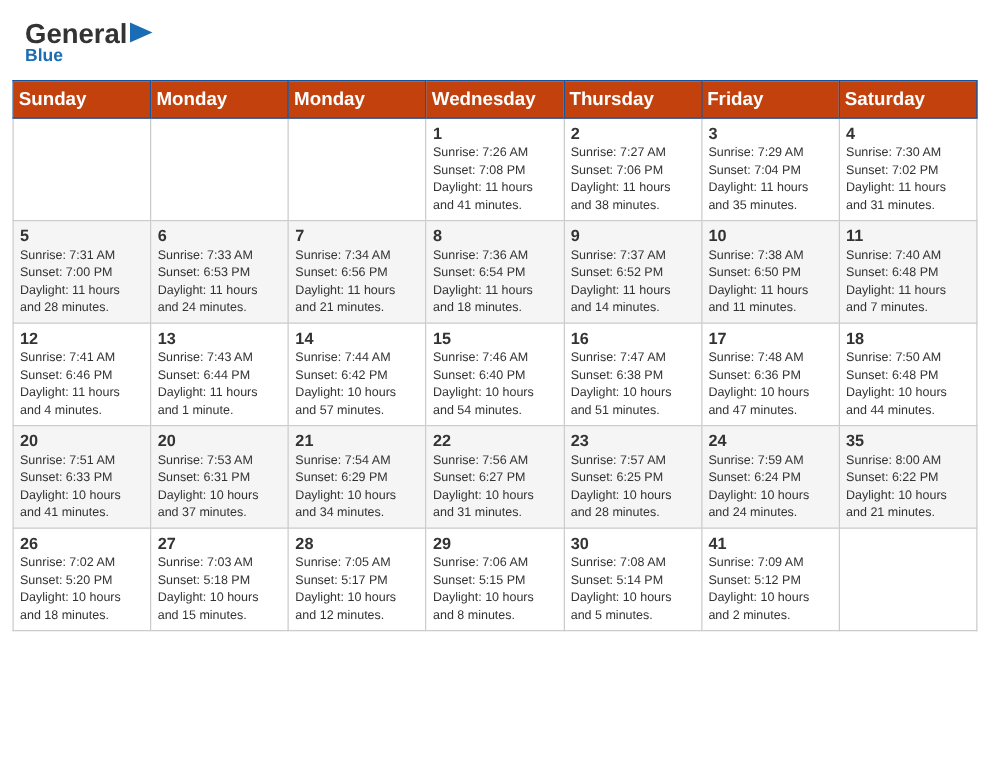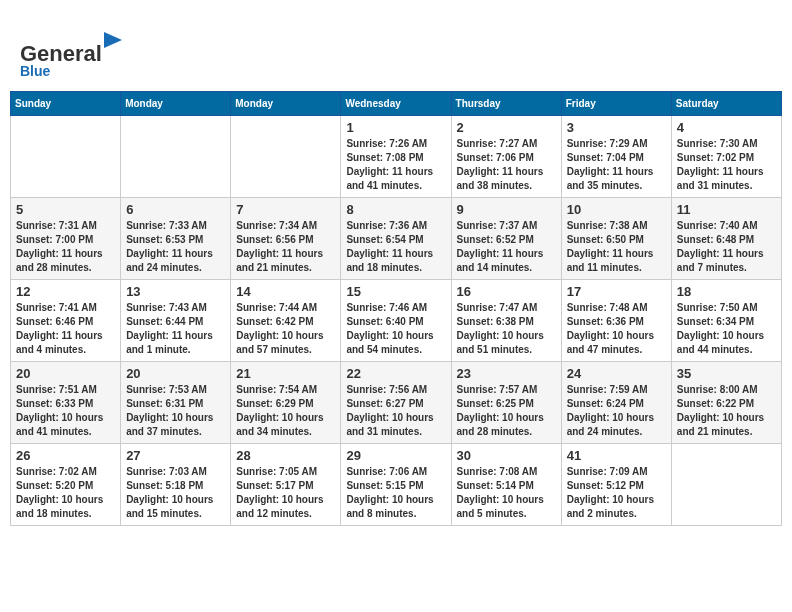--- a/index.html
+++ b/index.html
@@ -33,23 +33,23 @@
     .location {
       font-size: 16px;
       color: #555;
     }
     .calendar {
       width: 100%;
       border-collapse: collapse;
       border: 1px solid #ccc;
     }
     .calendar th {
-      background: #0369a1;
+      background: #c2410c;
       color: #fff;
-      font-size: 10px;
+      font-size: 15px;
       padding: 6px 4px;
       text-align: left;
       border: 1px solid #1555a0;
       font-weight: bold;
     }
     .calendar td {
       vertical-align: top;
       border: 1px solid #ccc;
       padding: 4px 5px;
       width: 110px;
@@ -63,33 +63,32 @@
       font-size: 13px;
       font-weight: bold;
       color: #333;
       display: block;
       margin-bottom: 2px;
     }
     .day-info {
       font-size: 10px;
       color: #333;
       line-height: 1.4;
-      font-weight: bold;
     }
     .empty-cell {
       background: #fff !important;
     }
   </style>
 </head>
 <body>
 
 <div class="header">
   <div class="logo">
   <div style="display:flex; align-items:center; line-height:1;">
-    <span style="font-size:22px; font-weight:bold; color:#333;margin-top:27px;">General</span>
+    <span style="font-size:22px; font-weight:bold; color:#333;">General</span>
     <svg width="20" height="20" viewBox="0 0 20 20" style="margin-left:2px; margin-top:-2px;">
       <polygon points="0,2 18,10 0,18" fill="#1a6db5"></polygon>
     </svg>
   </div>
   <span style="font-size:14px; font-weight:bold; color:#1a6db5; margin-top:-2px; display:block;">Blue</span>
 </div>
   <div class="title-area">
     <div class="month-year"></div>
     <div class="location"></div>
   </div>
@@ -214,21 +213,21 @@
         </td>
         <td>
           <span class="day-number">17</span>
           <div class="day-info">Sunrise: 7:48 AM
 Sunset: 6:36 PM
 Daylight: 10 hours and 47 minutes.</div>
         </td>
         <td>
           <span class="day-number">18</span>
           <div class="day-info">Sunrise: 7:50 AM
-Sunset: 6:34 PM
+Sunset: 6:48 PM
 Daylight: 10 hours and 44 minutes.</div>
         </td>
       </tr>
       <tr>
         <td>
           <span class="day-number">20</span>
           <div class="day-info">Sunrise: 7:51 AM
 Sunset: 6:33 PM
 Daylight: 10 hours and 41 minutes.</div>
         </td>

